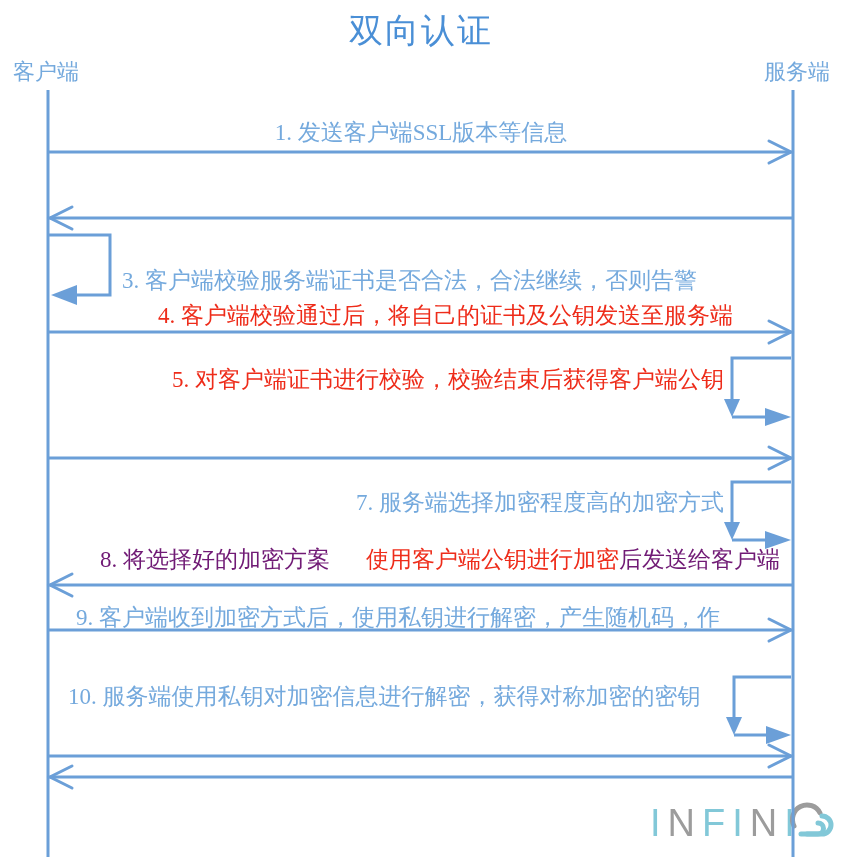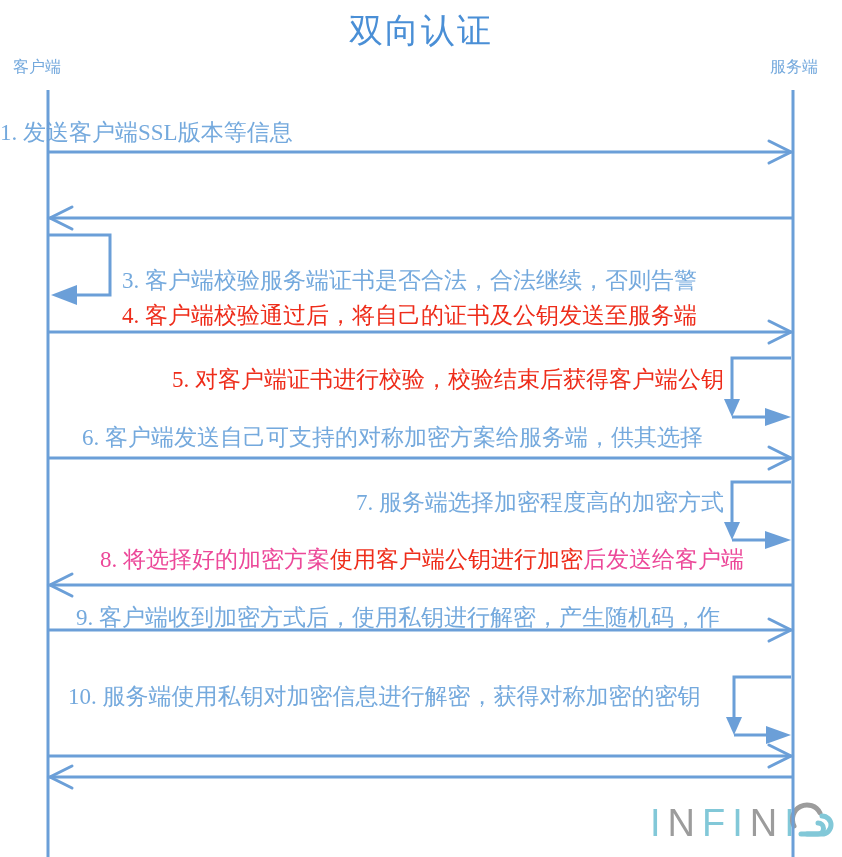--- a/index.html
+++ b/index.html
@@ -6,26 +6,26 @@
   .stage{
     position:relative;width:842px;height:857px;background:#ffffff;overflow:hidden;
     font-family:"Liberation Serif","DejaVu Serif",serif;
   }
   .svg-layer{position:absolute;left:0;top:0;pointer-events:none;}
   .txt{position:absolute;white-space:nowrap;color:#74a9dd;font-size:23px;line-height:1.15;}
   .title{
     position:absolute;left:0;right:0;top:8px;text-align:center;
     font-size:34px;color:#4a8fd6;letter-spacing:2px;
   }
-  .actor{position:absolute;top:57px;font-size:16px;color:#74a9dd;}
+  .actor{position:absolute;top:57px;font-size:22px;color:#74a9dd;}
   .actor.left{left:13px;}
-  .actor.right{right:24px;font-family:Liberation Serif, serif;}
-  .center{left:0;right:0;text-align:left;}
-  .red{color:#ee2c1a;}
-  .blue{color:#ec4899;}
+  .actor.right{right:12px;font-family:Liberation Serif, serif;}
+  .center{left:0;right:0;text-align:center;}
+  .red{color:#ee2c1a;margin-left:36px;}
+  .blue{color:#701a75;}
   .logo{
     position:absolute;left:650px;top:802px;height:42px;display:flex;align-items:center;
     font-family:"Liberation Sans","DejaVu Sans",sans-serif;
     font-size:38px;font-weight:400;letter-spacing:7px;line-height:1;
   }
   .logo .lt{color:#82c8d8;}
   .logo .lg{color:#9c9c9c;}
   .logo-icon{position:absolute;left:781px;top:799px;}
 </style>
 </head>
@@ -48,21 +48,20 @@
   <svg class="logo-icon" width="54" height="46" viewBox="0 0 54 46">
     <path d="M 13 27 A 14 14 0 0 1 39 14" fill="none" stroke="#9c9c9c" stroke-width="5" stroke-linecap="round"></path>
     <path d="M 41 17 a 9 9 0 0 1 0 18 l -21 0" fill="none" stroke="#82c8d8" stroke-width="5" stroke-linecap="round"></path>
     <path d="M 37 24 a 5.5 5.5 0 0 1 0 11 l -11 0" fill="none" stroke="#82c8d8" stroke-width="5" stroke-linecap="round"></path>
   </svg>
 
   <div class="txt center" style="top:120px">1. 发送客户端SSL版本等信息</div>
   <div class="txt" style="left:122px;top:268px">3. 客户端校验服务端证书是否合法，合法继续，否则告警</div>
   <div class="txt red" style="left:122px;top:303px">4. 客户端校验通过后，将自己的证书及公钥发送至服务端</div>
   <div class="txt red" style="right:118px;top:367px">5. 对客户端证书进行校验，校验结束后获得客户端公钥</div>
-  <div class="txt" style="left:82px;top:425px">6. 客户端发送自己可支持的对称加密方案给服务端，供其选择</div>
   <div class="txt" style="right:118px;top:490px">7. 服务端选择加密程度高的加密方式</div>
   <div class="txt" style="left:100px;top:547px"><span class="blue">8. 将选择好的加密方案</span><span class="red">使用客户端公钥进行加密</span><span class="blue">后发送给客户端</span></div>
   <div class="txt" style="left:76px;top:605px">9. 客户端收到加密方式后，使用私钥进行解密，产生随机码，作</div>
   <div class="txt" style="left:68px;top:684px">10. 服务端使用私钥对加密信息进行解密，获得对称加密的密钥</div>
 
   <svg class="svg-layer" width="842" height="857" viewBox="0 0 842 857" stroke="#6b9fd8" stroke-width="3" fill="none">
 
     <line x1="48" y1="90" x2="48" y2="857"></line>
     <line x1="793" y1="90" x2="793" y2="857"></line>
 

